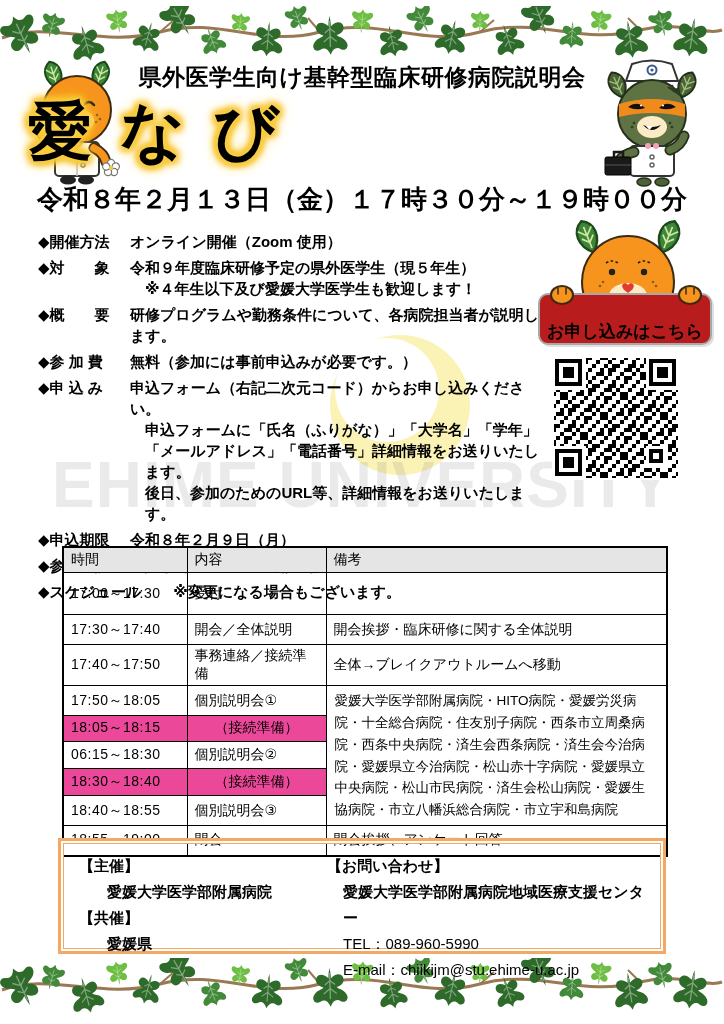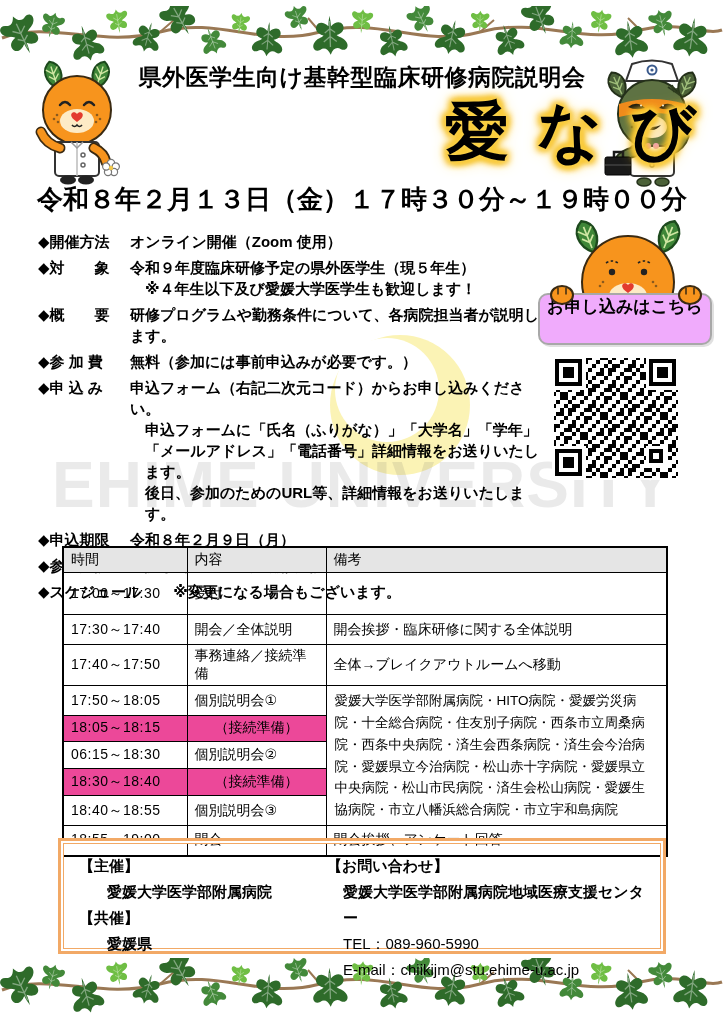--- a/index.html
+++ b/index.html
@@ -22,21 +22,21 @@
   }
 
   .mascot-left  { position:absolute; left:16px;  top:58px; z-index:1; }
   .mascot-right { position:absolute; left:588px; top:54px; z-index:1; }
 
   .subtitle {
     position:absolute; top:62px; left:0; width:724px; text-align:center; z-index:1;
     font-size:23px; font-weight:bold; letter-spacing:0.5px;
   }
   .title {
-    position:absolute; top:88px; left:0; width:724px; text-align:right; z-index:1;
+    position:absolute; top:88px; left:0; width:724px; text-align:left; z-index:1;
     font-size:64px; font-weight:bold; letter-spacing:28px; text-indent:28px;
     text-shadow:
       0 0 5px #FBD75A, 0 0 10px #F9CB31, 0 0 16px #F9CB31,
       3px 3px 6px #F6BD27, -3px 3px 6px #F6BD27,
       3px -3px 6px #F6BD27, -3px -3px 6px #F6BD27;
   }
   .date {
     position:absolute; top:182px; left:0; width:724px; text-align:center; z-index:1;
     font-size:26px; font-weight:bold;
   }
@@ -48,23 +48,23 @@
   .detail .lbl { flex:0 0 auto; min-width:92px; white-space:pre; line-height:21px; }
   .detail .val { flex:1; }
   .detail .line { line-height:21px; }
   .detail .line.cont { margin-left:15px; }
   .u { text-decoration:underline; text-underline-offset:3px; padding-right:10px; }
 
   
   .peek-head { position:absolute; left:540px; top:216px; z-index:1; }
   .sign {
     position:absolute; left:538px; top:293px; width:174px; height:52px; z-index:2;
-    background:#f0abfc; border:2px solid #a8a8a8; border-radius:10px;
+    background:#b91c1c; border:2px solid #a8a8a8; border-radius:10px;
     box-shadow:2px 2px 0 rgba(0,0,0,0.12);
-    display:flex; align-items:flex-start; justify-content:center;
+    display:flex; align-items:flex-end; justify-content:center;
     font-size:17px; font-weight:bold; box-sizing:border-box;
   }
   .peek-paws { position:absolute; left:540px; top:283px; z-index:3; }
   .qr { position:absolute; left:552px; top:356px; z-index:1; }
 
   
   table.sched {
     position:absolute; left:62px; top:546px; z-index:1;
     width:604px; border-collapse:collapse; table-layout:fixed;
     border:2px solid #000; font-size:14px;

